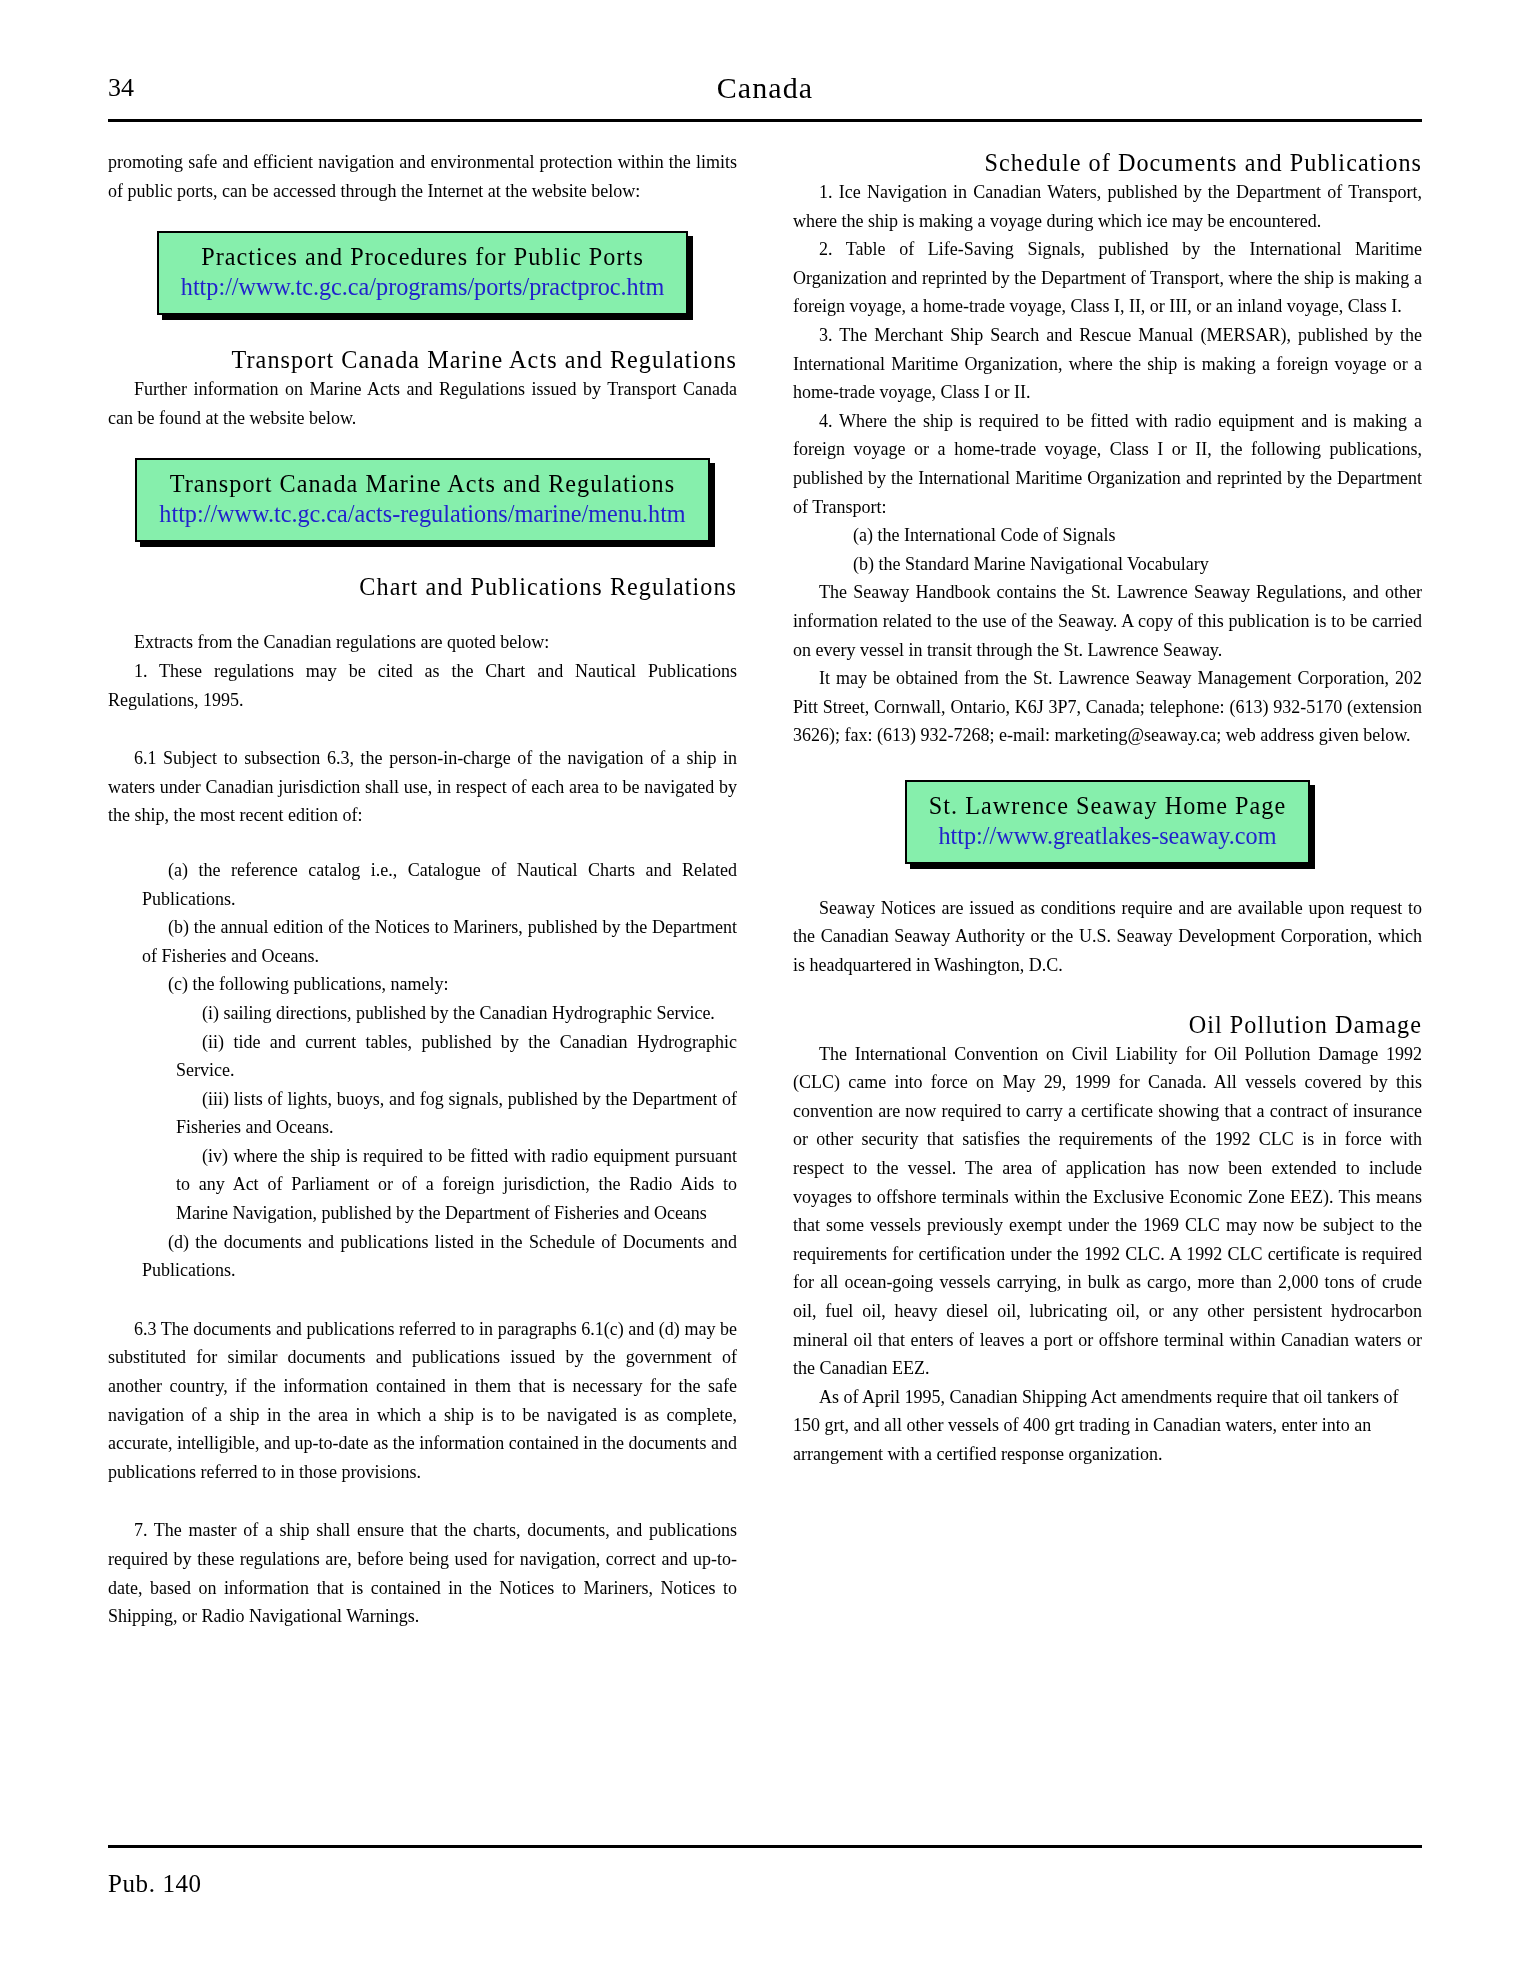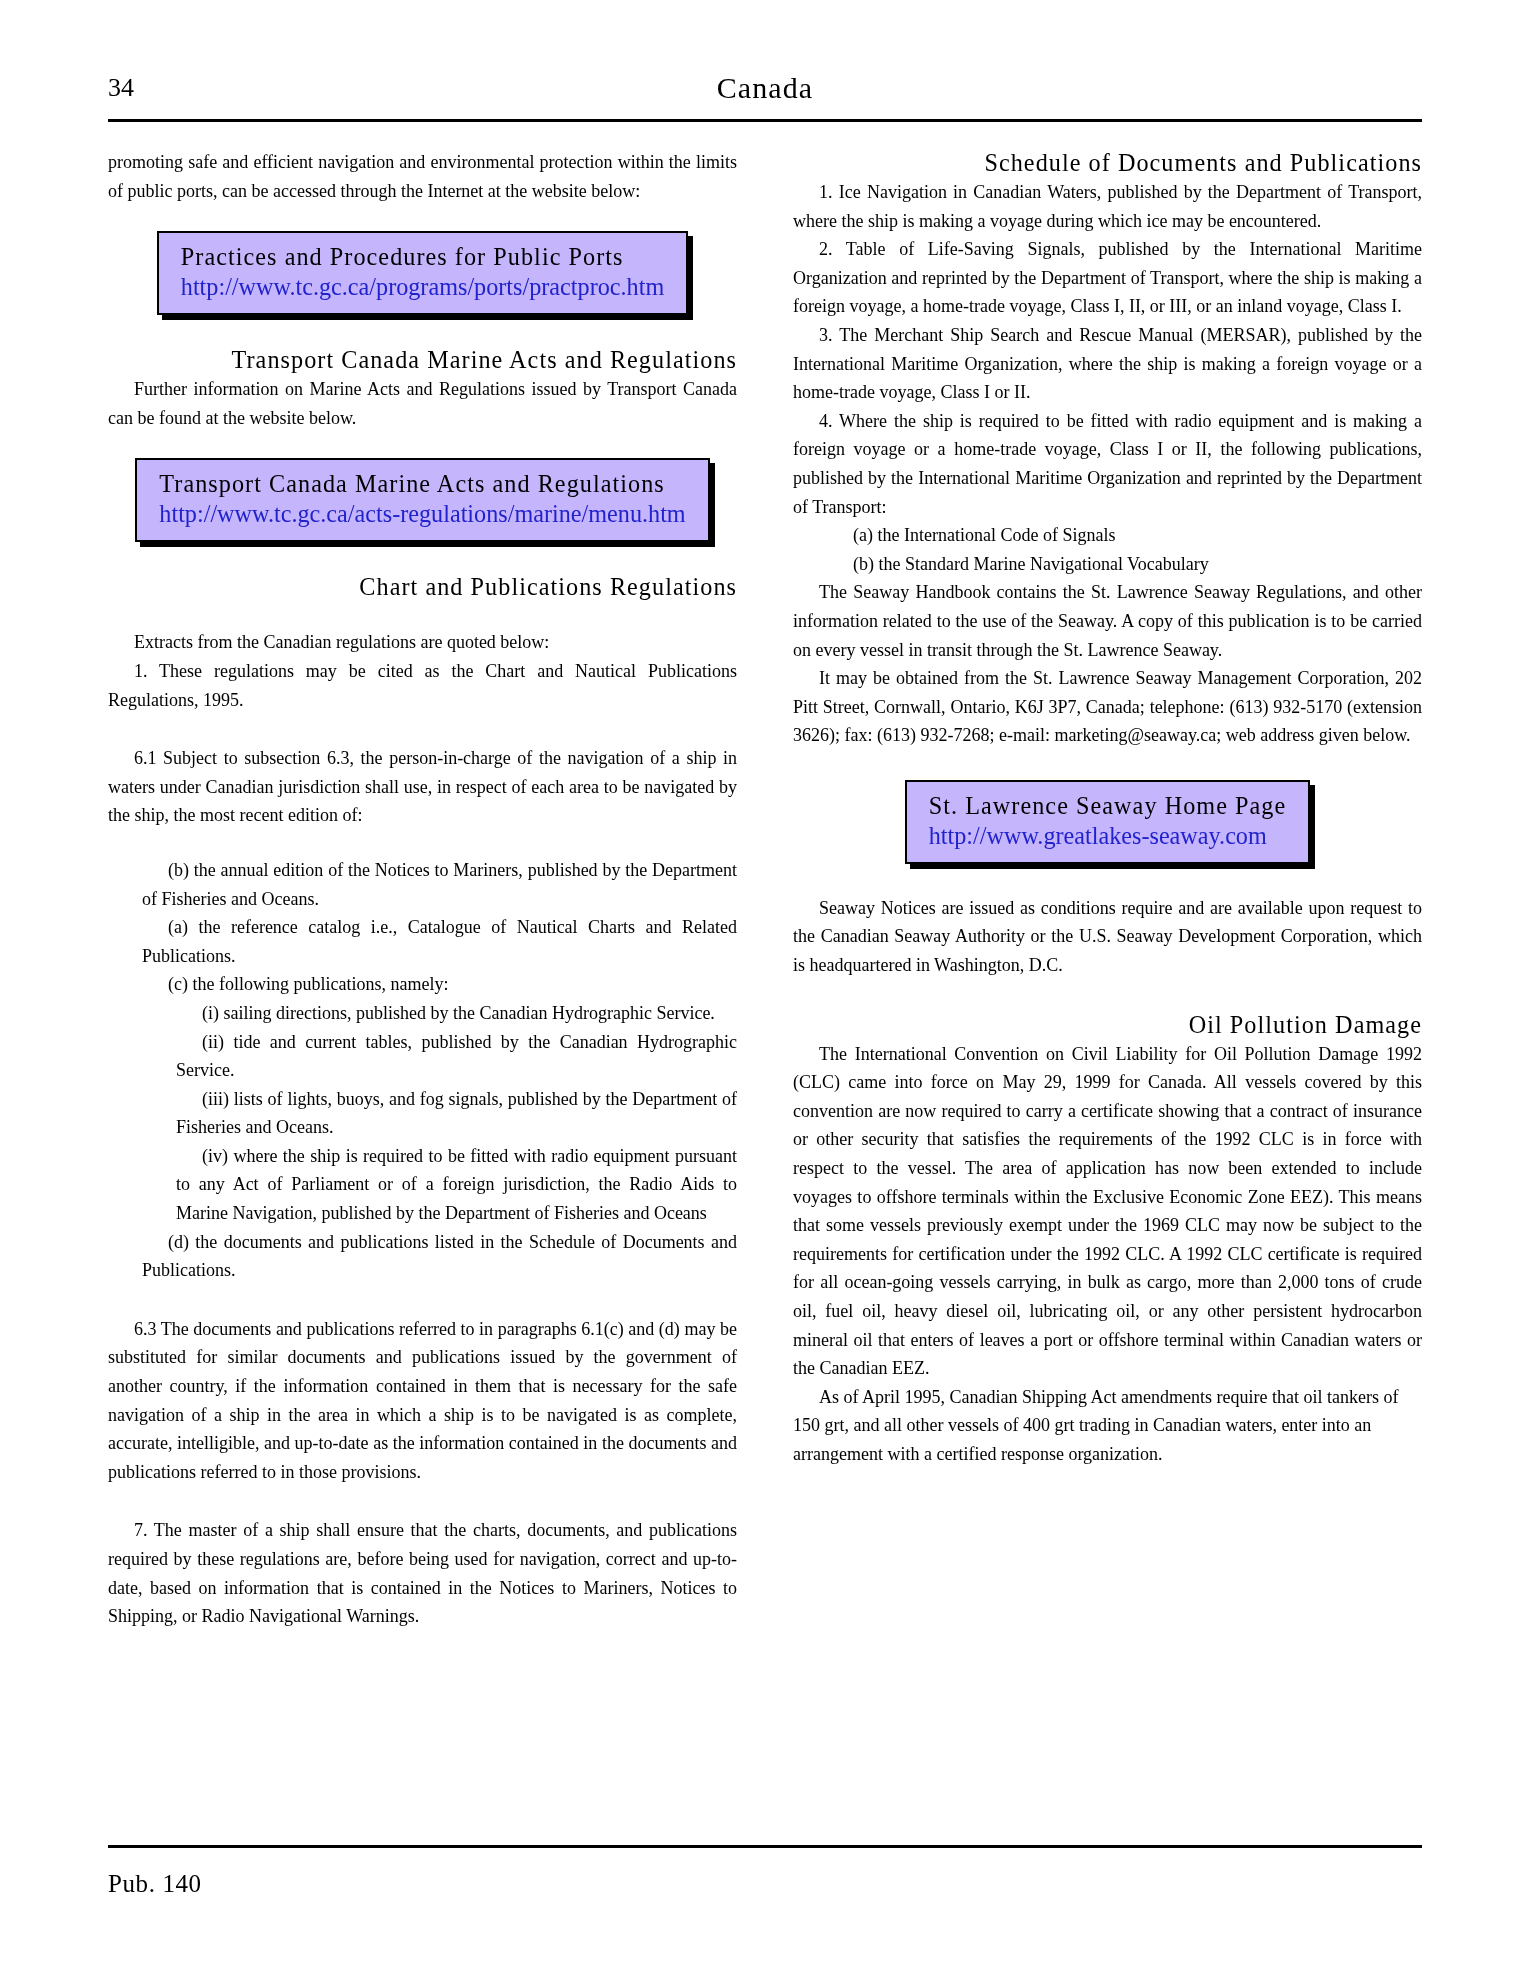--- a/index.html
+++ b/index.html
@@ -96,21 +96,22 @@
   
   .urlbox-wrap {
     display: flex;
     justify-content: center;
   }
   .urlbox {
     border: 2px solid #000;
     box-shadow: 4px 4px 0 -1px #000, 5px 5px 0 0 #000;
     padding: 9px 22px 11px 22px;
     box-sizing: border-box;
-    background: #c4b5fd;
+    text-align: center;
+    background: #86efac;
   }
   .urlbox .box-title {
     font-size: 24.2px;
     line-height: 30px;
     letter-spacing: 1.05px;
     color: #000000;
     white-space: nowrap;
   }
   .urlbox .box-url {
     font-size: 24.2px;
@@ -186,22 +187,22 @@
 
       <p class="ind1">Extracts from the Canadian regulations are quoted below:</p>
       <p class="ind1">1. These regulations may be cited as the Chart and Nautical Publications Regulations, 1995.</p>
 
       <div class="gap-lg"></div>
 
       <p class="ind1">6.1 Subject to subsection 6.3, the person-in-charge of the navigation of a ship in waters under Canadian jurisdiction shall use, in respect of each area to be navigated by the ship, the most recent edition of:</p>
 
       <div class="gap-md"></div>
 
+      <p class="ind2">(a) the reference catalog i.e., Catalogue of Nautical Charts and Related Publications.</p>
       <p class="ind2">(b) the annual edition of the Notices to Mariners, published by the Department of Fisheries and Oceans.</p>
-      <p class="ind2">(a) the reference catalog i.e., Catalogue of Nautical Charts and Related Publications.</p>
       <p class="ind2">(c) the following publications, namely:</p>
       <p class="ind3">(i) sailing directions, published by the Canadian Hydrographic Service.</p>
       <p class="ind3">(ii) tide and current tables, published by the Canadian Hydrographic Service.</p>
       <p class="ind3">(iii) lists of lights, buoys, and fog signals, published by the Department of Fisheries and Oceans.</p>
       <p class="ind3">(iv) where the ship is required to be fitted with radio equipment pursuant to any Act of Parliament or of a foreign jurisdiction, the Radio Aids to Marine Navigation, published by the Department of Fisheries and Oceans</p>
       <p class="ind2">(d) the documents and publications listed in the Schedule of Documents and Publications.</p>
 
       <div class="gap-lg"></div>
 
       <p class="ind1">6.3 The documents and publications referred to in paragraphs 6.1(c) and (d) may be substituted for similar documents and publications issued by the government of another country, if the information contained in them that is necessary for the safe navigation of a ship in the area in which a ship is to be navigated is as complete, accurate, intelligible, and up-to-date as the information contained in the documents and publications referred to in those provisions.</p>

